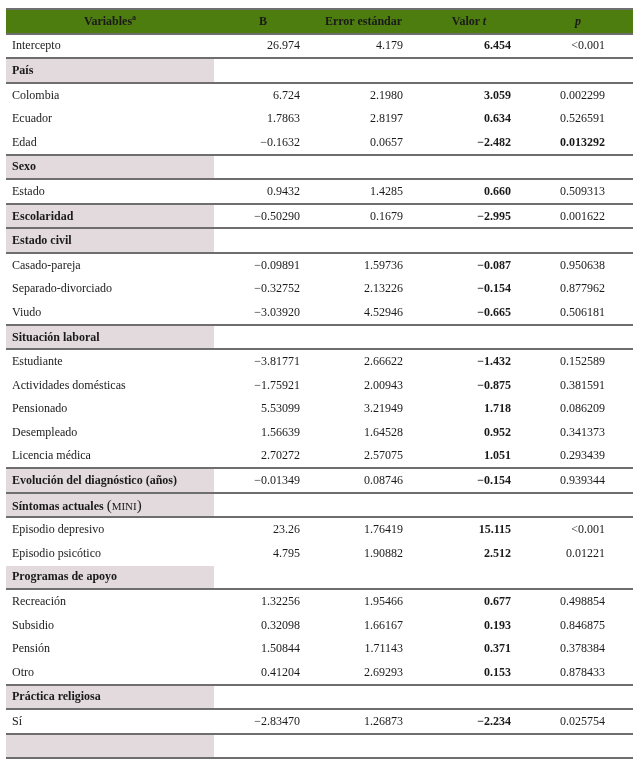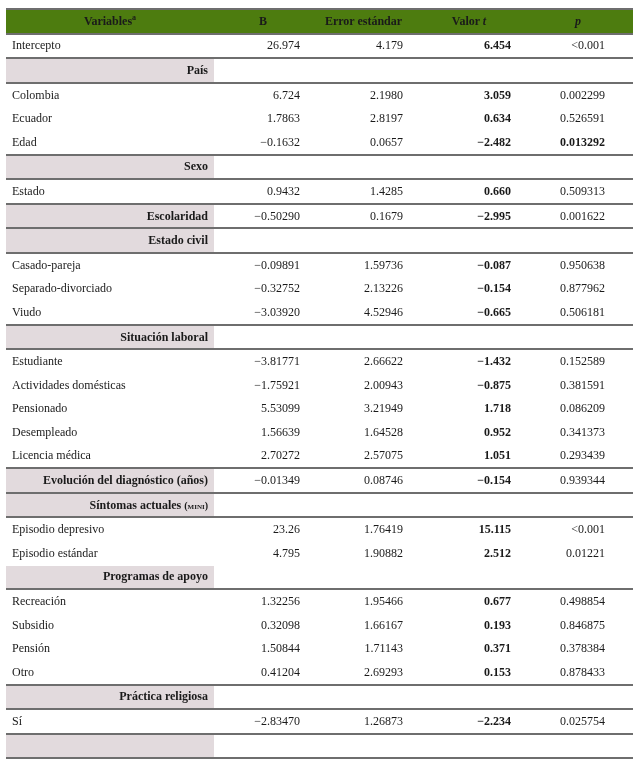--- a/index.html
+++ b/index.html
@@ -10,23 +10,23 @@
   tr.rule { border-bottom:2px solid #6e6e6e; }
   thead tr { border-top:2px solid #6e6e6e; border-bottom:2px solid #6e6e6e; background:#4d7c0f; }
   th { font-weight:bold; text-align:center; }
   th.p, th.t { font-style:italic; }
   td.lbl { width:196px; text-align:left;margin-top:44px; }
   td.num { text-align:right; }
   td.c1 { width:80px; padding-right:12px; }
   td.c2 { width:85px; padding-right:12px; }
   td.c3 { width:90px; padding-right:12px;font-weight:bold; }
   td.c4 { padding-right:28px; }
-  td.cat { background:#e2dadd; font-weight:bold; text-align:right; }
+  td.cat { background:#e2dadd; font-weight:bold; text-align:left; }
   .bold { font-weight:bold; }
-  .sc { font-variant:small-caps; font-weight:bold; font-size:10px; }
+  .sc { font-variant:small-caps; font-weight:normal; font-size:15px; }
   sup { font-size:8px; }
 </style>
 </head>
 <body>
 
 <table>
   <thead>
     <tr>
       <th><span>Variables</span><sup>a</sup></th>
       <th>B</th>
@@ -162,21 +162,21 @@
         <td class="" colspan="4"></td>
       </tr>
       <tr>
         <td class="lbl">Episodio depresivo</td>
         <td class="num c1">23.26</td>
         <td class="num c2">1.76419</td>
         <td class="num c3">15.115</td>
         <td class="num c4">&lt;0.001</td>
       </tr>
       <tr>
-        <td class="lbl">Episodio estándar</td>
+        <td class="lbl">Episodio psicótico</td>
         <td class="num c1">4.795</td>
         <td class="num c2">1.90882</td>
         <td class="num c3">2.512</td>
         <td class="num c4">0.01221</td>
       </tr>
       <tr class="rule">
         <td class="lbl cat"><span>Programas de apoyo</span></td>
         <td class="" colspan="4"></td>
       </tr>
       <tr>

